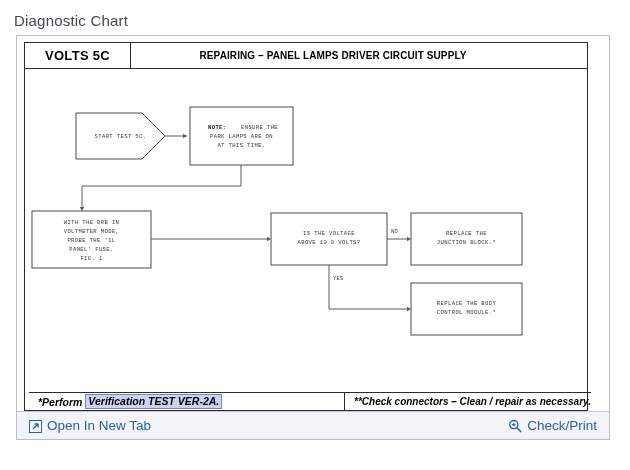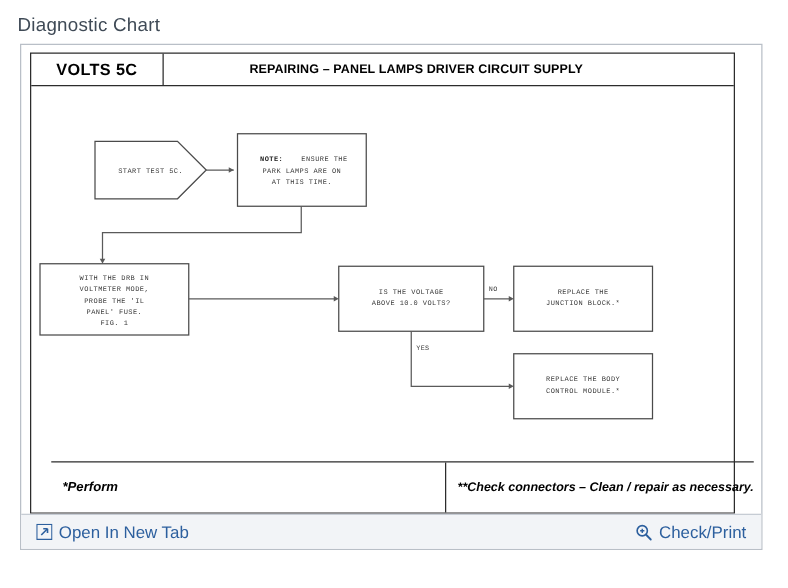--- a/index.html
+++ b/index.html
@@ -108,24 +108,24 @@
     left: 0;
     top: 48px;
     width: 100%;
     height: 295px;
   }
   .canvas svg { display: block; }
 
   
   .ftr {
     position: absolute;
-    left: 16px;
+    left: 4px;
     bottom: 0;
     width: 100%;
-    height: 41px;
+    height: 18px;
     box-sizing: border-box;
     border-top: 1px solid #2c2c2c;
     display: flex;
     align-items: stretch;
   }
   .ftr-left {
     width: 55.5%;
     border-right: 1px solid #2c2c2c;
     display: flex;
     align-items: center;
@@ -165,21 +165,21 @@
     box-sizing: border-box;
     background: #f2f4f7;
     border-top: 1px solid #c6ccd4;
     display: flex;
     align-items: center;
     justify-content: space-between;
     padding: 0 12px;
   }
   .tb-link {
     display: flex;
-    align-items: center;
+    align-items: flex-end;
     gap: 5px;
     color: #2c5f9e;
     font-size: 13.5px;
     cursor: pointer;
     white-space: nowrap;
   }
   .tb-link svg { display: block; }
 
   
   .flowtext {
@@ -262,20 +262,21 @@
           <rect class="bx" x="386" y="192" width="111" height="52"></rect>
           <text class="flowtext" x="441.5" y="214" text-anchor="middle">REPLACE THE BODY</text>
           <text class="flowtext" x="441.5" y="223" text-anchor="middle">CONTROL MODULE.*</text>
 
         </svg>
       </div>
 
       <div class="ftr">
         <div class="ftr-left">
           <span>*Perform</span>
+          <span class="hl">Verification TEST VER-2A.</span>
         </div>
         <div class="ftr-right">**Check connectors – Clean / repair as necessary.</div>
       </div>
 
     </div>
 
     <div class="toolbar">
 
       <div class="tb-link">
         <span>

